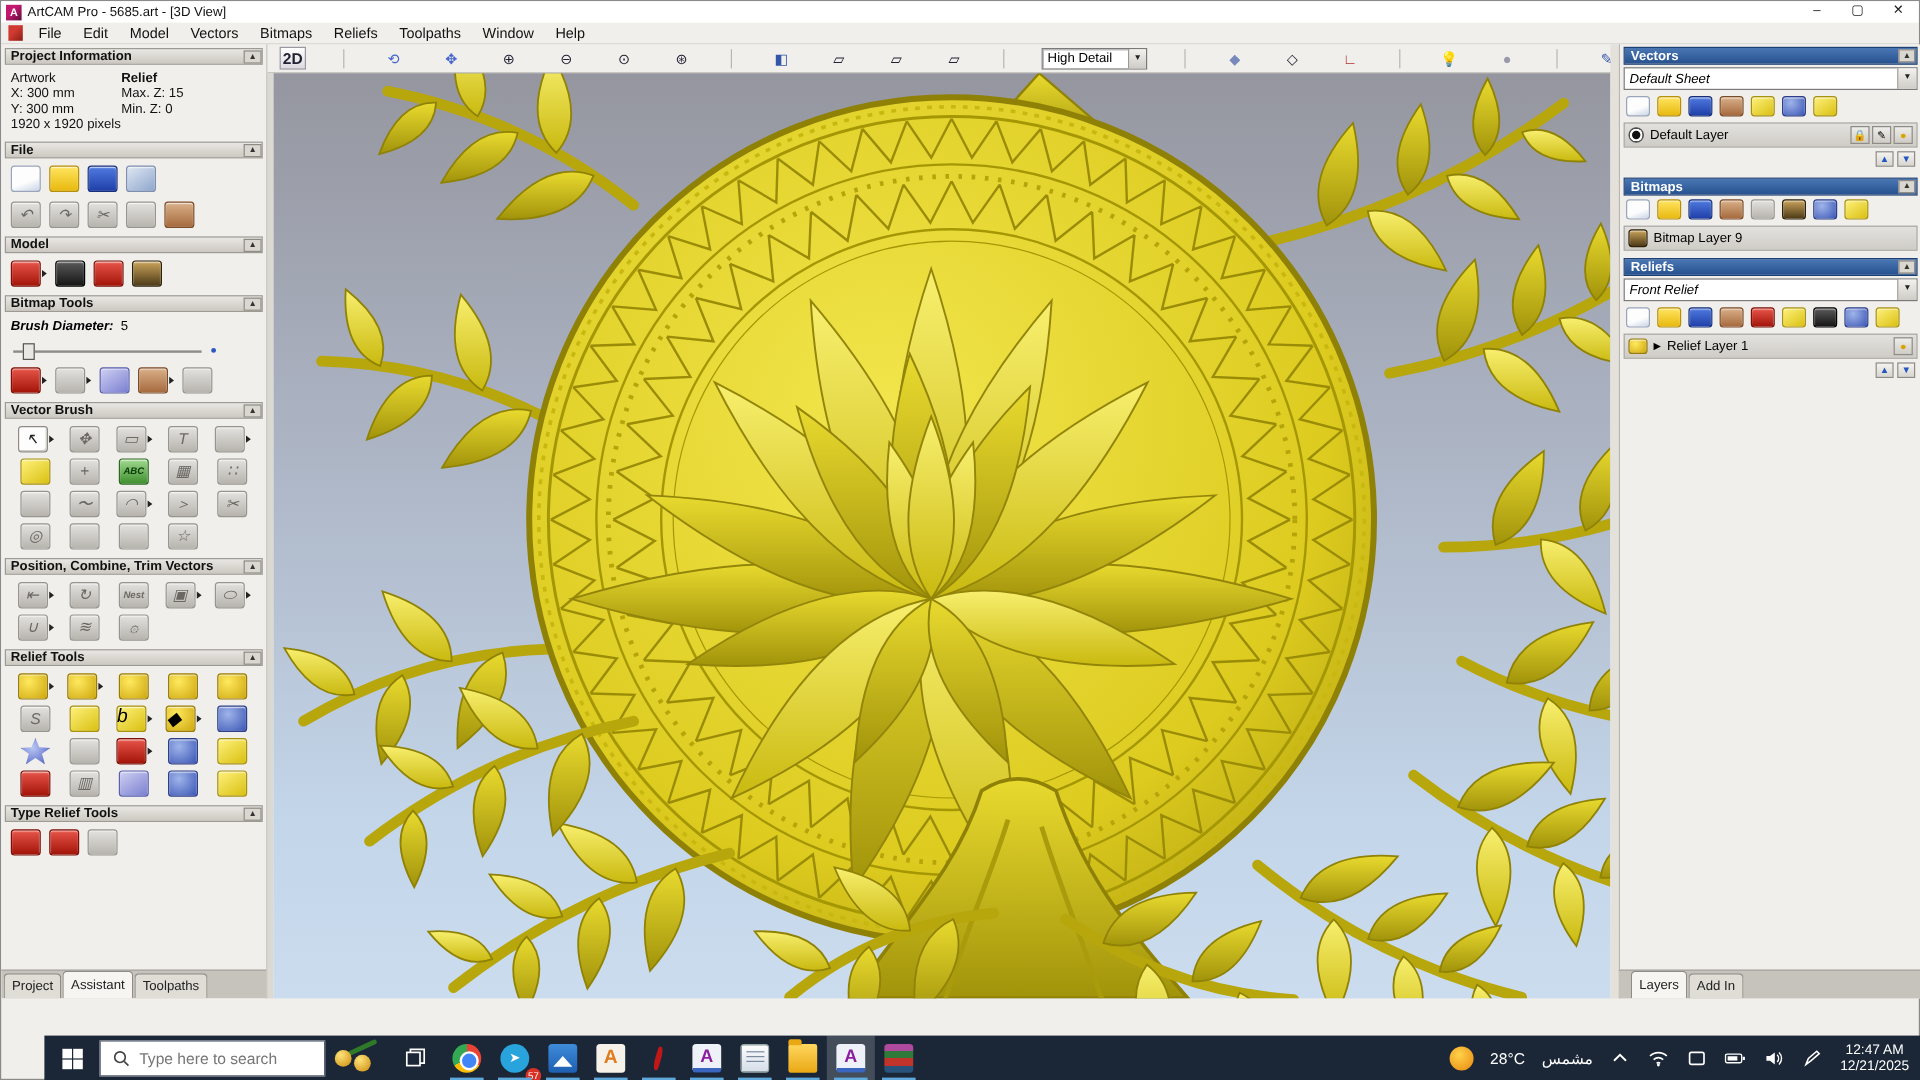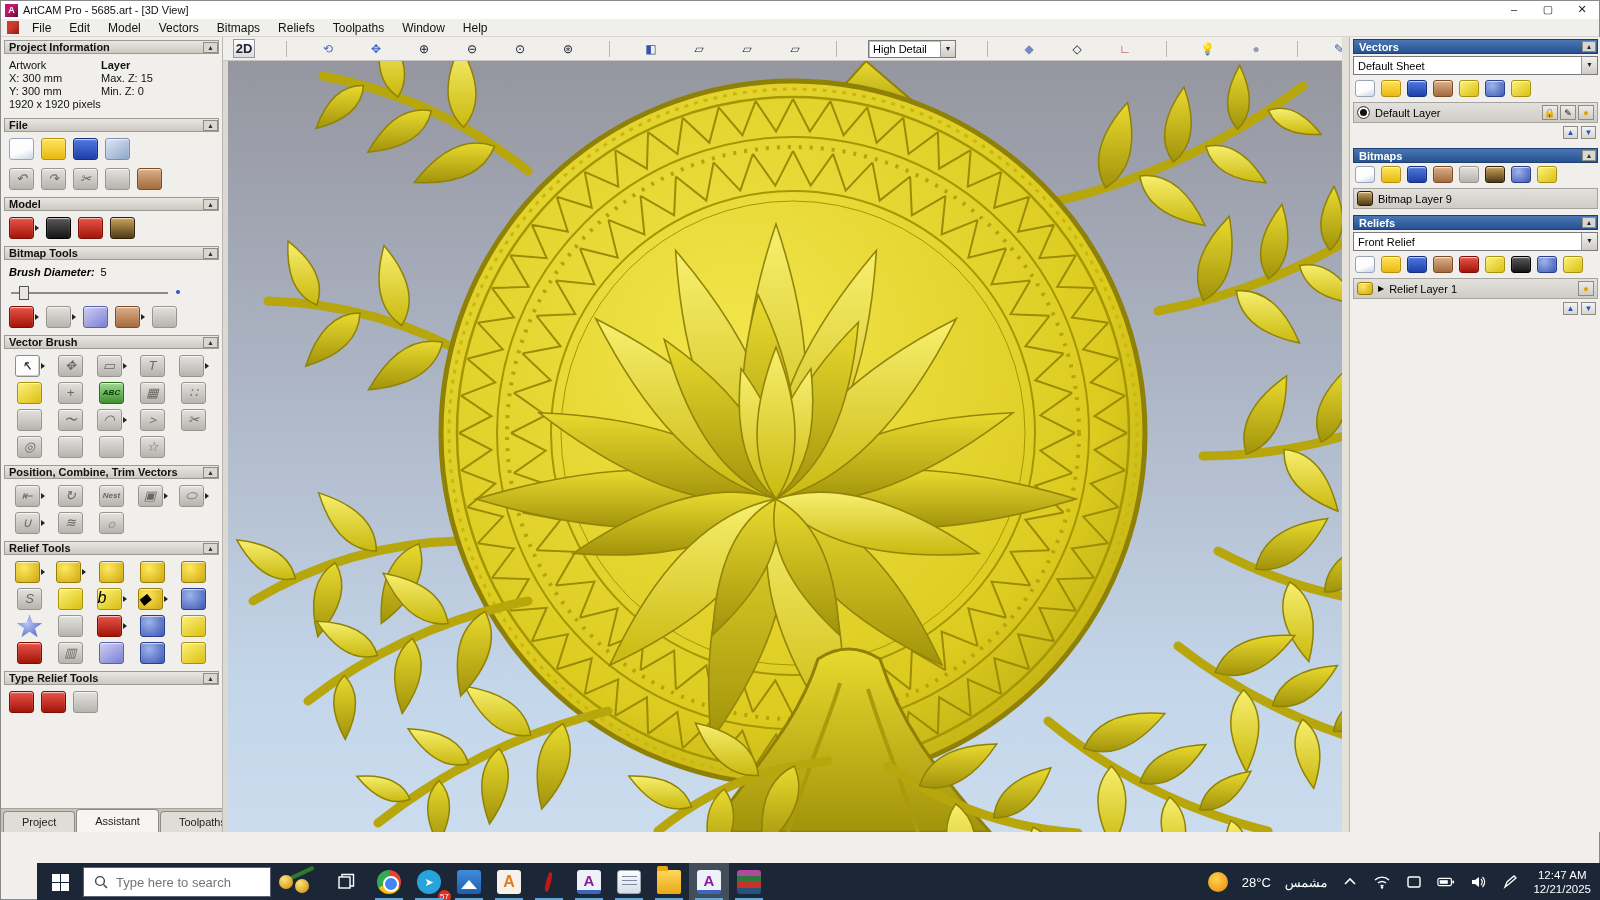--- a/index.html
+++ b/index.html
@@ -54,38 +54,38 @@
   .brushlbl b { font-style:normal; font-weight:normal; margin-left:6px; }
   .slider { position:relative; margin:8px 14px 2px 10px; height:14px; }
   .slider .track { position:absolute; left:0; right:40px; top:6px; height:2px; background:#8f8c86; }
   .slider .thumb { position:absolute; left:8px; top:0; width:10px; height:14px; background:#e9e7e3; border:1px solid #555; }
   .slider .dot { position:absolute; right:28px; top:4px; width:4px; height:4px; border-radius:50%; background:#2b57c2; }
   .grid5 { display:grid; grid-template-columns:repeat(5,1fr); gap:5px 4px; padding:4px 10px; align-items:center; justify-items:center; }
   .cell { display:flex; align-items:center; gap:1px; }
 
   
   #ltabs { position:absolute; left:0; bottom:0; width:222px; height:24px; background:#c6c3bc; display:flex; align-items:flex-end; padding-left:2px; gap:1px; border-top:1px solid #a7a49e; }
-  .tab { height:21px; padding:0 18px; font-size:11px; line-height:20px; color:#222; background:#e0ddd7; border:1px solid #8f8c86; border-bottom:none; border-radius:4px 4px 0 0; }
+  .tab { height:21px; padding:0 6px; font-size:11px; line-height:20px; color:#222; background:#e0ddd7; border:1px solid #8f8c86; border-bottom:none; border-radius:4px 4px 0 0; }
   .tab.active { background:#f7f5f2; height:23px; line-height:22px; }
 
   
   #vtoolbar { position:absolute; left:-5px; top:0; width:1126px; height:24px; background:#f0efec; border-bottom:1px solid #c9c6c0; display:flex; align-items:center; gap:4px; padding-left:10px;justify-content:space-between; }
   .vbtn { height:19px; min-width:20px; display:flex; align-items:center; justify-content:center; font-size:12px; color:#223; }
   .vbtn.b2d { font-weight:bold; font-size:13px; border:1px solid #9a97a0; background:linear-gradient(#fff,#dcdae0); width:22px; }
   .vsep { width:1px; height:16px; background:#b9b6b0; margin:0 3px; }
   .dd { display:flex; align-items:center; width:88px; height:18px; background:#fff; border:1px solid #7a7a7a; box-shadow:inset 1px 1px 0 #bbb; font-size:11px; padding-left:4px; }
   .dd .arrow { margin-left:auto; width:15px; height:16px; background:linear-gradient(#f2f1ee,#cfccc6); border-left:1px solid #9d9a94; text-align:center; font-size:7px; line-height:15px; color:#222; }
   #canvas { position:absolute; left:0; top:24px; width:1114px; height:771px; background:linear-gradient(#95969f 0%, #a9b0bf 35%, #c3d5e9 80%, #cbdcee 100%); overflow:hidden; }
   #canvas svg { display:block; }
 
   
   .rblock { margin:2px 3px 6px 3px; }
   .rhead { display:flex; align-items:center; height:15px; padding-left:5px; background:linear-gradient(#4a77b4,#27518f); color:#fff; font-size:11px; font-weight:bold; border:1px solid #1d3f72; }
   .rhead .collapse { width:14px; height:11px; margin-right:1px; }
-  .rdrop { display:flex; align-items:center; height:19px; background:#fff; border:1px solid #7a7a7a; font-size:11px; padding-left:4px; margin:2px 0; }
+  .rdrop { display:flex; align-items:center; height:19px; background:#fff; border:1px solid #7a7a7a; font-size:11px; padding-left:4px; margin:2px 0;font-style:italic; }
   .rdrop .arrow { margin-left:auto; width:16px; height:17px; background:linear-gradient(#f2f1ee,#cfccc6); border-left:1px solid #9d9a94; text-align:center; font-size:7px; line-height:16px; color:#222; }
   .rtools { display:flex; align-items:center; gap:6px; padding:3px 2px; }
   .t.rt { width:20px; height:17px; }
   .layerrow { display:flex; align-items:center; height:21px; background:linear-gradient(#e3e1de,#cfccc6); border:1px solid #a7a49e; font-size:11px; padding:0 3px; gap:5px; margin-top:2px; }
   .sw { width:13px; height:13px; border-radius:50%; background:#111; border:1px solid #555; box-shadow:0 0 0 2px #fff inset; }
   .lbtn { width:16px; height:15px; background:linear-gradient(#efede9,#cfccc6); border:1px solid #8f8c86; font-size:9px; text-align:center; line-height:14px; }
   .updown { display:flex; justify-content:flex-end; gap:3px; padding:3px 2px; }
   .ud { width:15px; height:13px; background:linear-gradient(#f4f3f0,#d8d5cf); border:1px solid #8f8c86; color:#2356c0; font-size:8px; text-align:center; line-height:12px; font-weight:bold; }
   #rtabs { position:absolute; right:0; bottom:0; width:252px; height:24px; background:#c6c3bc; display:flex; align-items:flex-end; padding-left:10px; gap:1px; border-top:1px solid #a7a49e; }
 
@@ -164,21 +164,21 @@
 
   <div id="leftpanel">
 
     <div class="sechead">
       <span>Project Information</span>
       <span class="collapse">▲</span>
     </div>
     <div class="pinfo">
       <div class="cols">
           <span class="c1" style="font-weight:normal">Artwork</span>
-          <span style="font-weight:bold">Layer</span>
+          <span style="font-weight:bold">Relief</span>
         </div>
       <div class="cols">
           <span class="c1">X: 300 mm</span>
           <span>Max. Z: 15</span>
         </div>
       <div class="cols">
           <span class="c1">Y: 300 mm</span>
           <span>Min. Z: 0</span>
         </div>
       <div>1920 x 1920 pixels</div>
@@ -624,20 +624,24 @@
         <span style="font-size:8px;">▶</span>
         <span>Relief Layer 1</span>
         <span style="margin-left:auto;" class="lbtn"><span style="color:#d8a500">●</span></span>
       </div>
       <div class="updown">
         <span class="ud">▲</span>
         <span class="ud">▼</span>
       </div>
     </div>
 
+    <div id="rtabs">
+      <span class="tab active">Layers</span>
+      <span class="tab">Add In</span>
+    </div>
   </div>
 
 
   <div id="taskbar">
     <div class="tbbtn">
       <span class="startlogo">
           <i></i>
           <i></i>
           <i></i>
           <i></i>

